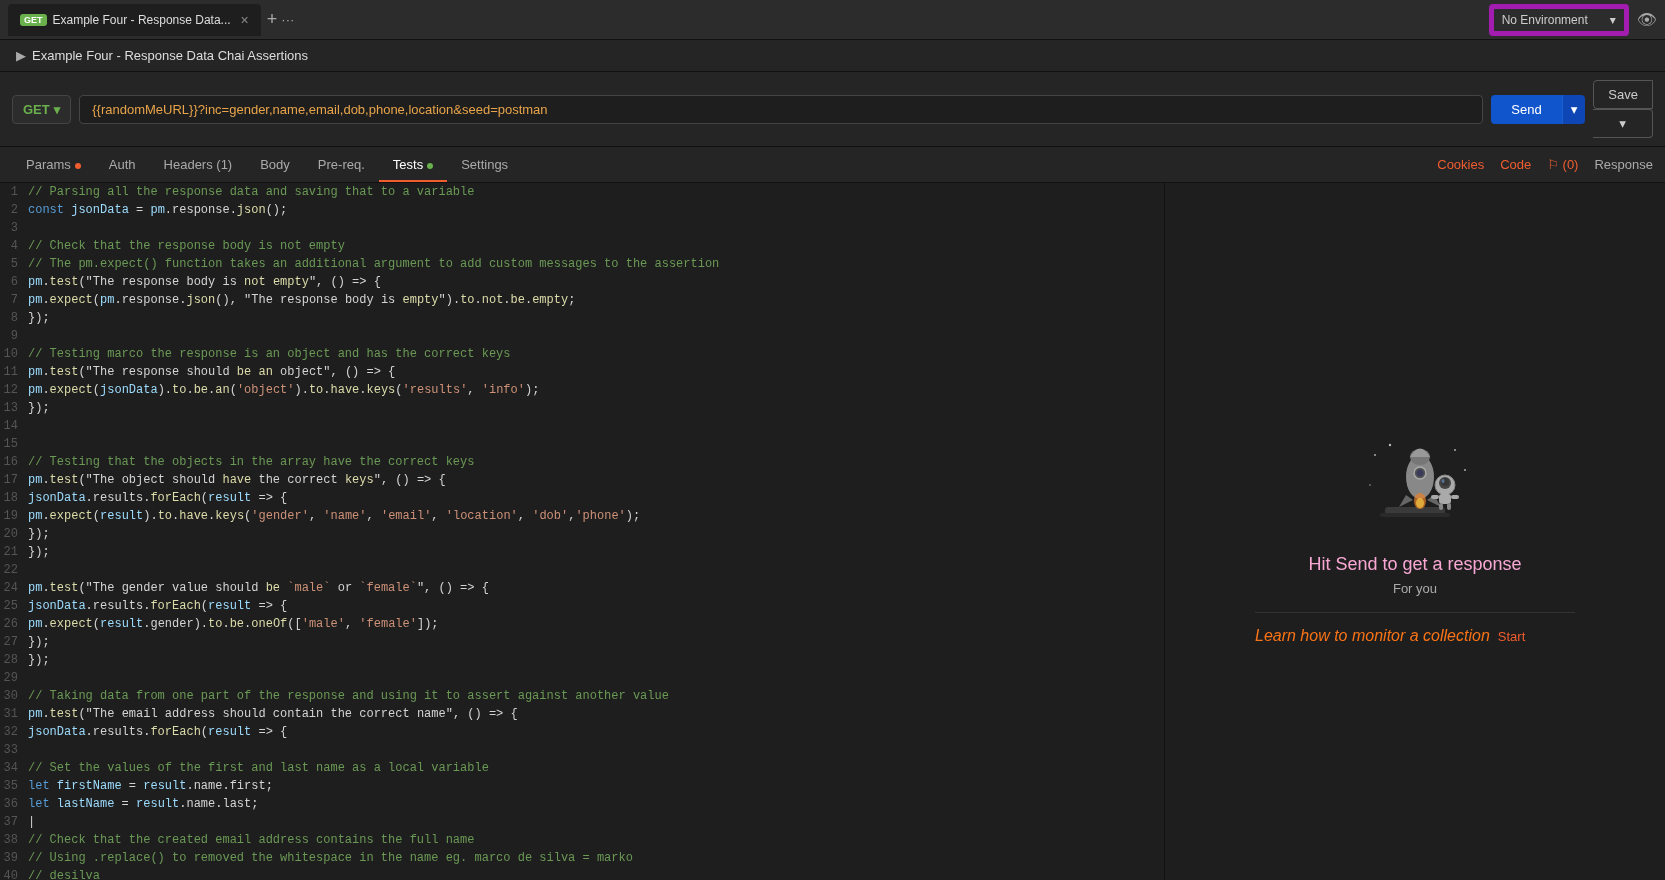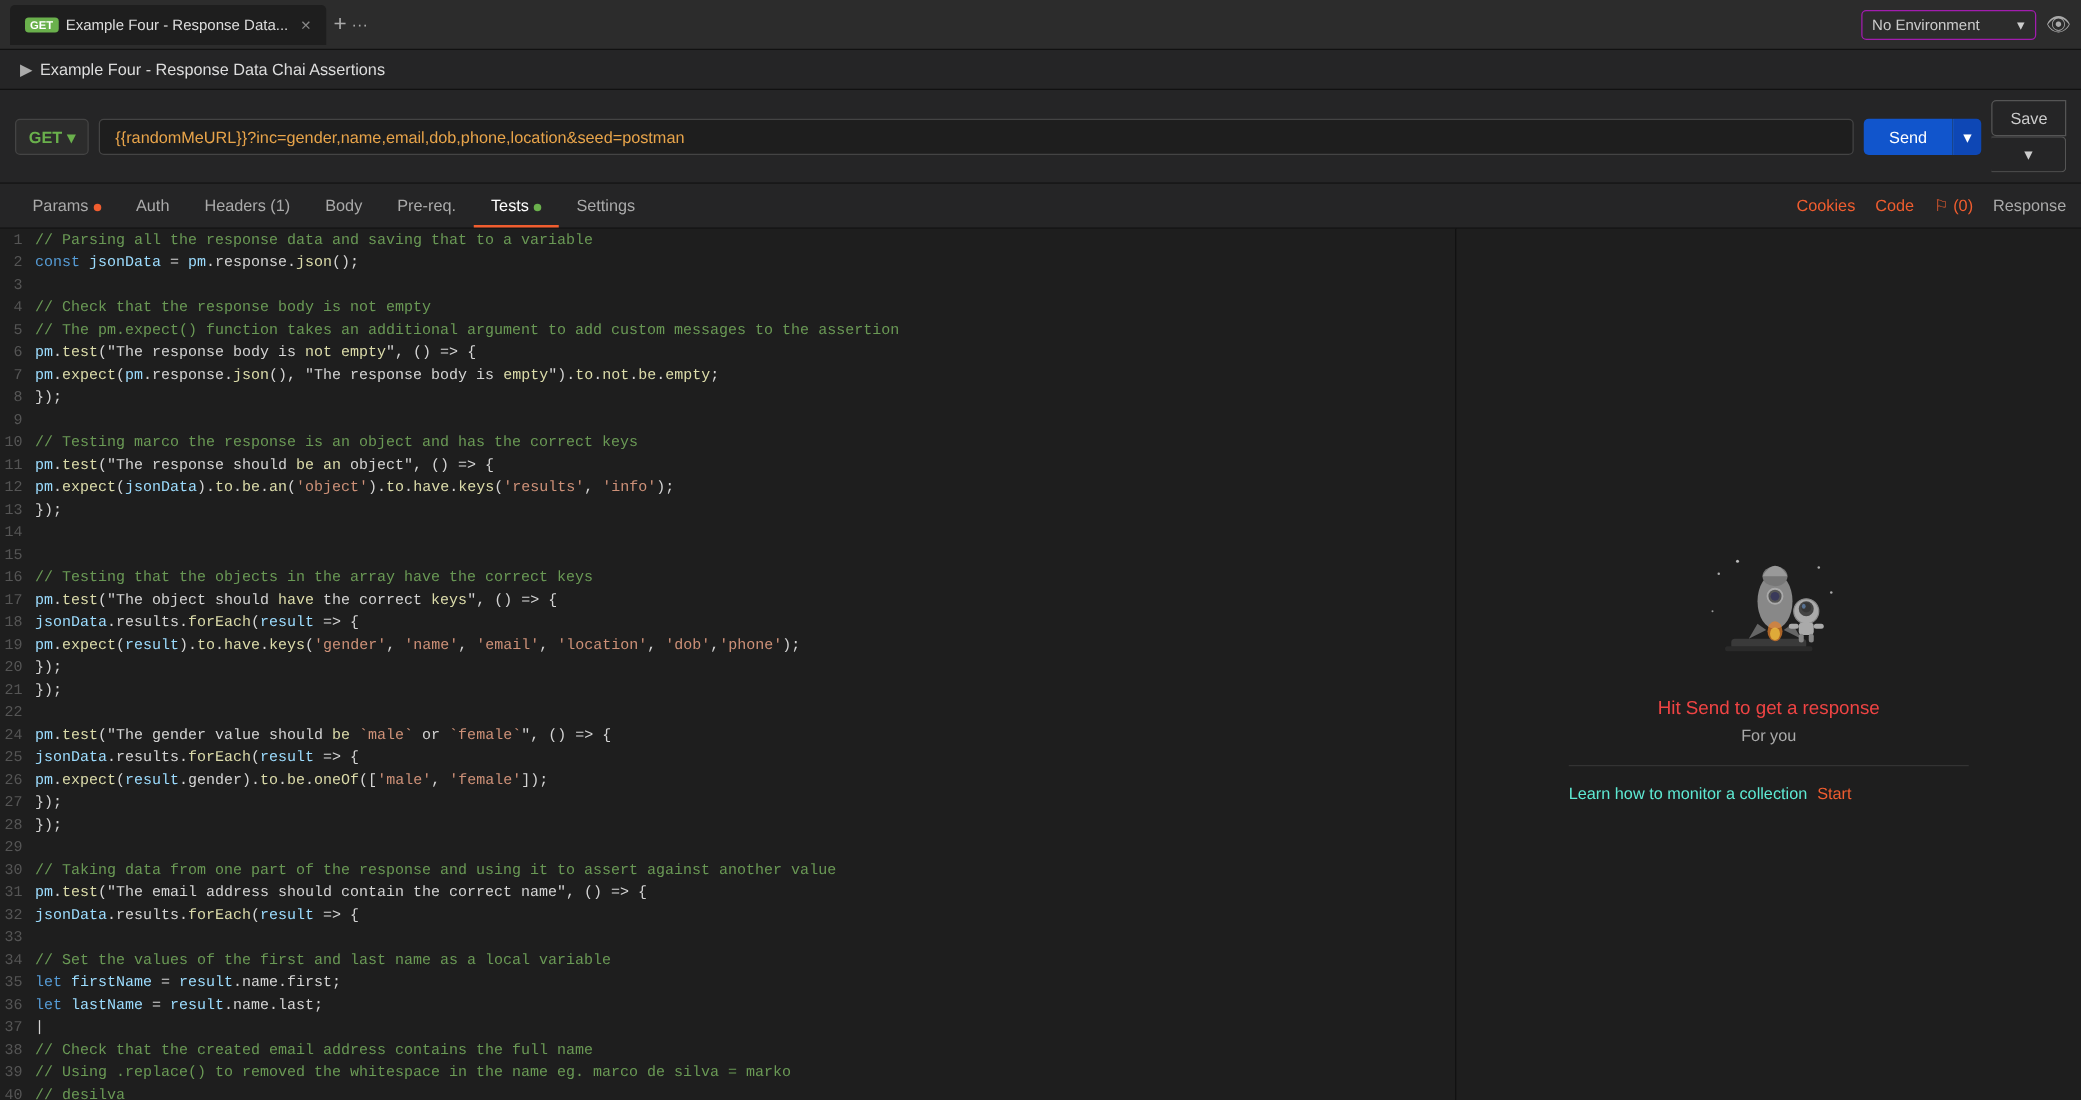--- a/index.html
+++ b/index.html
@@ -52,21 +52,21 @@
       cursor: pointer;
     }
     .top-right {
       margin-left: auto;
       display: flex;
       align-items: center;
       gap: 8px;
     }
     .env-select {
       background: #2c2c2c;
-      border: 1px solid #a21caf;
+      border: 5px solid #a21caf;
       color: #ccc;
       padding: 4px 8px;
       border-radius: 4px;
       font-size: 12px;
       cursor: pointer;
       display: flex;
       align-items: center;
       gap: 4px;
       min-width: 140px;
     }
@@ -259,41 +259,42 @@
       padding: 20px;
     }
     .response-illustration {
       margin-bottom: 16px;
     }
     .response-illustration svg {
       width: 120px;
       height: 100px;
     }
     .response-title {
-      font-size: 15px;
-      color: #ef4444;
+      font-size: 18px;
+      color: #f9a8d4;
       margin-bottom: 6px;
     }
     .response-subtitle {
       font-size: 13px;
       color: #aaa;
       margin-bottom: 16px;
     }
     .response-action-row {
       display: flex;
       align-items: center;
       gap: 8px;
       border-top: 1px solid #333;
       padding-top: 14px;
       width: 100%;
       max-width: 320px;
     }
     .monitor-text {
-      color: #5eead4;
-      font-size: 13px;
+      color: #f97316;
+      font-size: 16px;
+      font-style: italic;
     }
     .start-btn-orange {
       background: transparent;
       border: none;
       color: #f05d2f;
       font-size: 13px;
       cursor: pointer;
       font-weight: 500;
     }
   </style>

